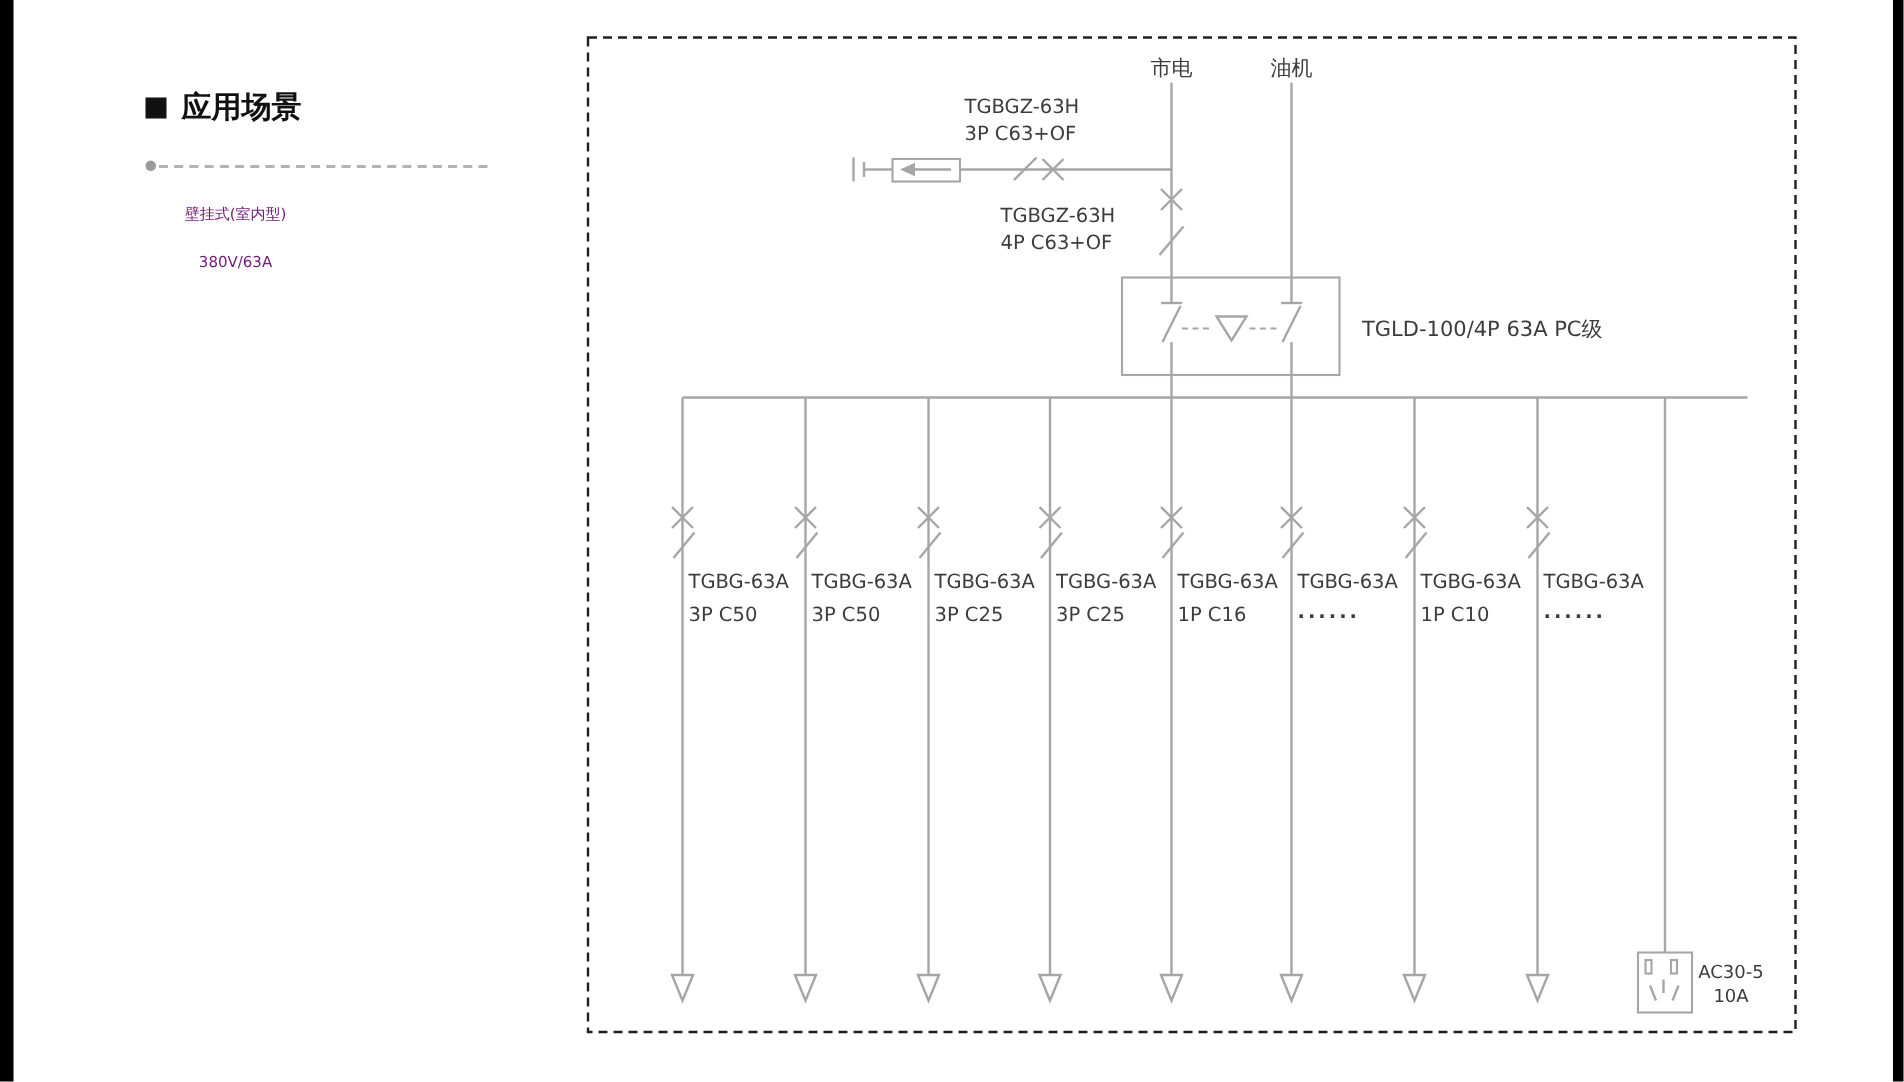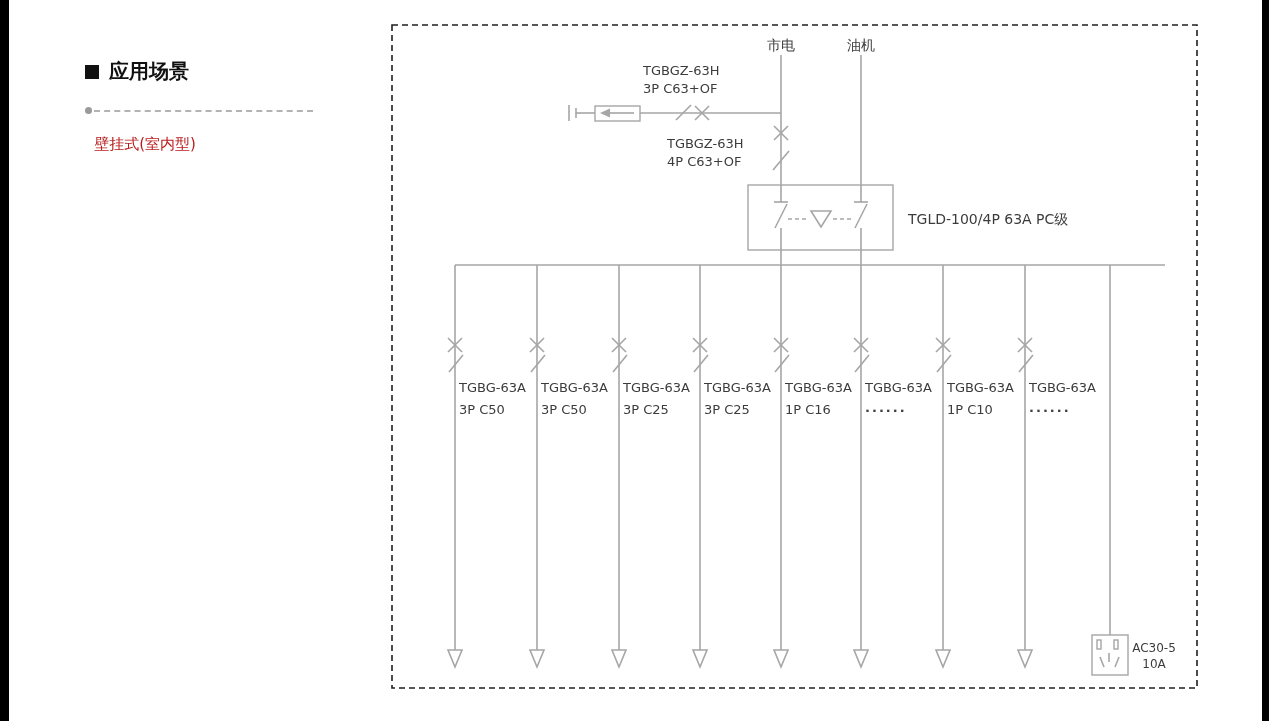--- a/index.html
+++ b/index.html
@@ -6,29 +6,29 @@
   body{
     width:1269px;height:721px;position:relative;background:#ffffff;
     font-family:"DejaVu Sans","Liberation Sans",sans-serif;
     overflow:hidden;
   }
   .edge-bar{position:absolute;top:0;height:721px;background:#000;}
   .edge-bar.left{left:0;width:9px;}
   .edge-bar.right{right:0;width:7px;}
 
   
-  .left-panel{position:absolute;left:85px;top:58px;width:240px;}
+  .left-panel{position:absolute;left:97px;top:58px;width:240px;}
   .section-title{display:flex;align-items:center;gap:10px;
     font-size:20px;font-weight:bold;color:#111;}
   .bullet-square{width:14px;height:14px;background:#111;display:inline-block;flex:0 0 auto;}
   .separator{display:flex;align-items:center;margin-top:22px;width:228px;}
   .separator .dot{width:7px;height:7px;border-radius:50%;background:#9a9a9a;flex:0 0 auto;}
   .separator .dashes{flex:1;border-top:2px dashed #b3b3b3;margin-left:2px;}
   .panel-lines{margin-top:14px;width:120px;text-align:center;}
-  .panel-lines div{font-size:15px;color:#b91c1c;line-height:32px;white-space:nowrap;}
+  .panel-lines div{font-size:10px;color:#701a75;line-height:32px;white-space:nowrap;}
 
   
   svg{position:absolute;left:0;top:0;}
   .w{stroke:#a6a6a6;stroke-width:1.6;fill:none;}
   .wd{stroke:#a6a6a6;stroke-width:1.4;fill:none;stroke-dasharray:4 3;}
   .box{stroke:#a6a6a6;stroke-width:1.4;fill:none;}
   .open-arrow{fill:#ffffff;stroke:#a6a6a6;stroke-width:1.6;}
   .arrowhead{fill:#a6a6a6;stroke:none;}
   .frame{fill:none;stroke:#1f1f1f;stroke-width:1.6;stroke-dasharray:6 4;}
   text{fill:#3c3c3c;}
@@ -47,20 +47,21 @@
   <div class="section-title">
     <span class="bullet-square"></span>
     <span>应用场景</span>
   </div>
   <div class="separator">
     <span class="dot"></span>
     <span class="dashes"></span>
   </div>
   <div class="panel-lines">
     <div>壁挂式(室内型)</div>
+    <div>380V/63A</div>
   </div>
 </div>
 
 <svg width="1269" height="721" viewBox="0 0 1269 721">
 
   <rect class="frame" x="392" y="25" width="805" height="663"></rect>
 
   <text class="src" x="781" y="50" text-anchor="middle">市电</text>
   <text class="src" x="861" y="50" text-anchor="middle">油机</text>
   <line class="w" x1="781" y1="55" x2="781" y2="185"></line>

